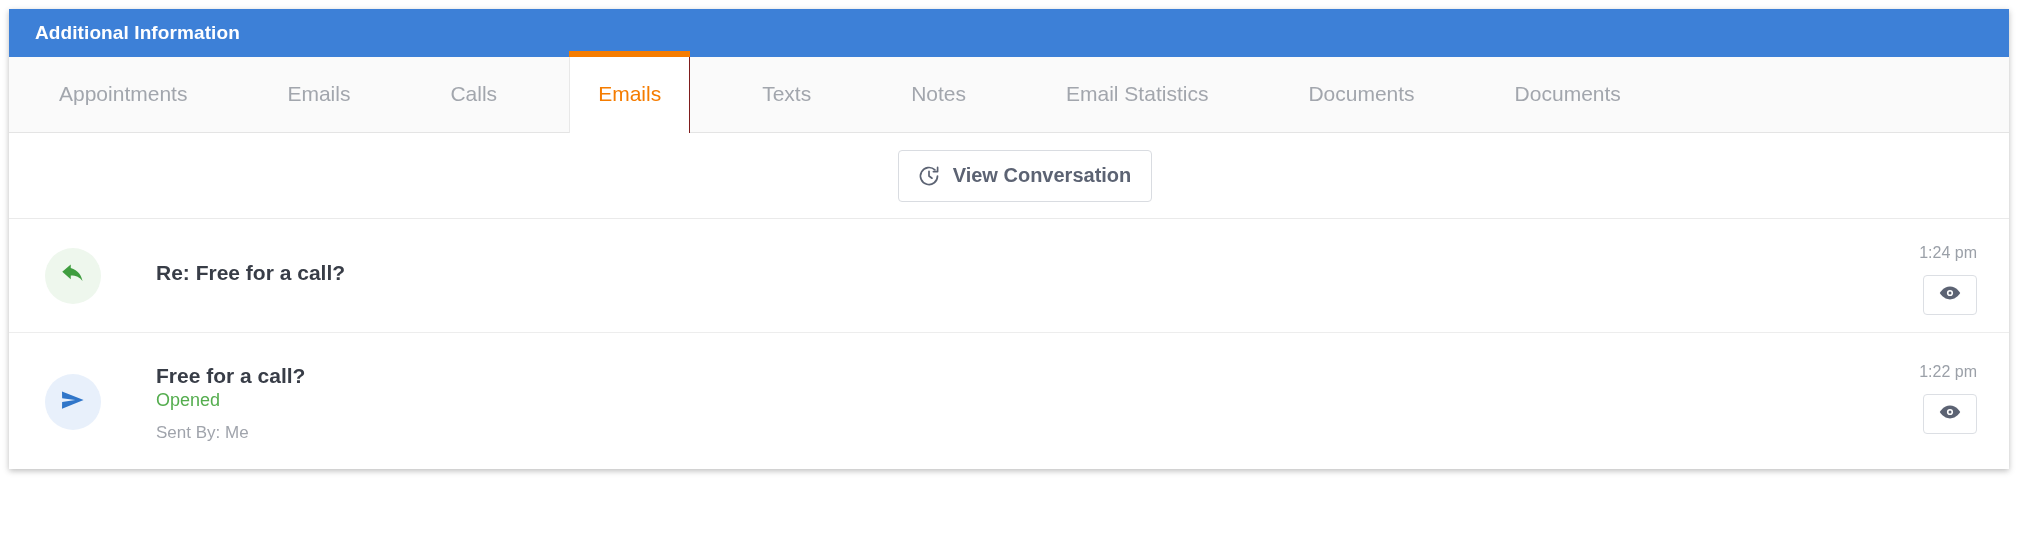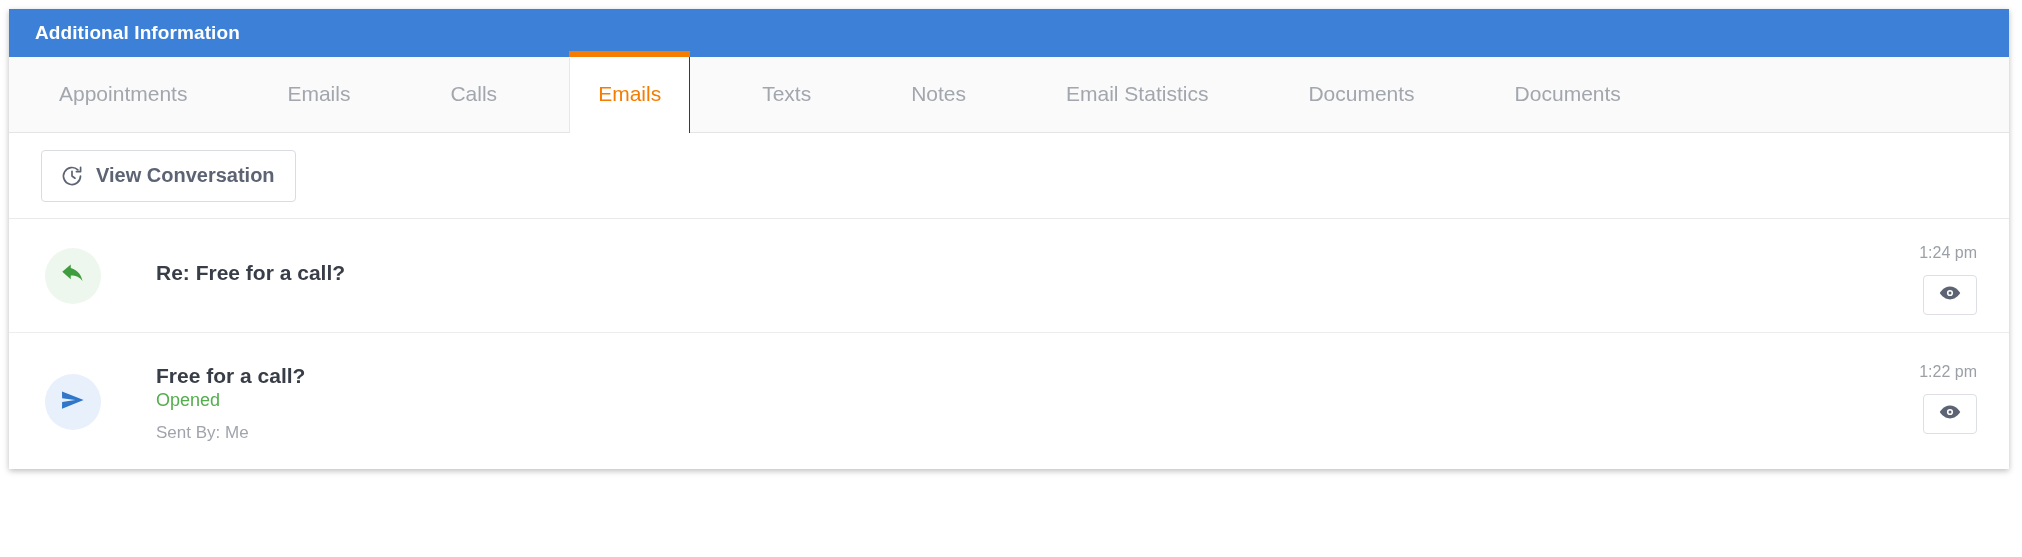--- a/index.html
+++ b/index.html
@@ -87,20 +87,21 @@
 
   
   .toolbar {
     height: 86px;
     background: #ffffff;
     border-bottom: 1px solid #eaeaea;
     display: flex;
     align-items: center;
     padding-left: 32px;
     box-sizing: border-box;
+    justify-content: center;
   }
   .btn-outline {
     display: inline-flex;
     align-items: center;
     gap: 12px;
     height: 52px;
     padding: 0 20px 0 18px;
     background: #ffffff;
     border: 1px solid #d9dce1;
     border-radius: 4px;

